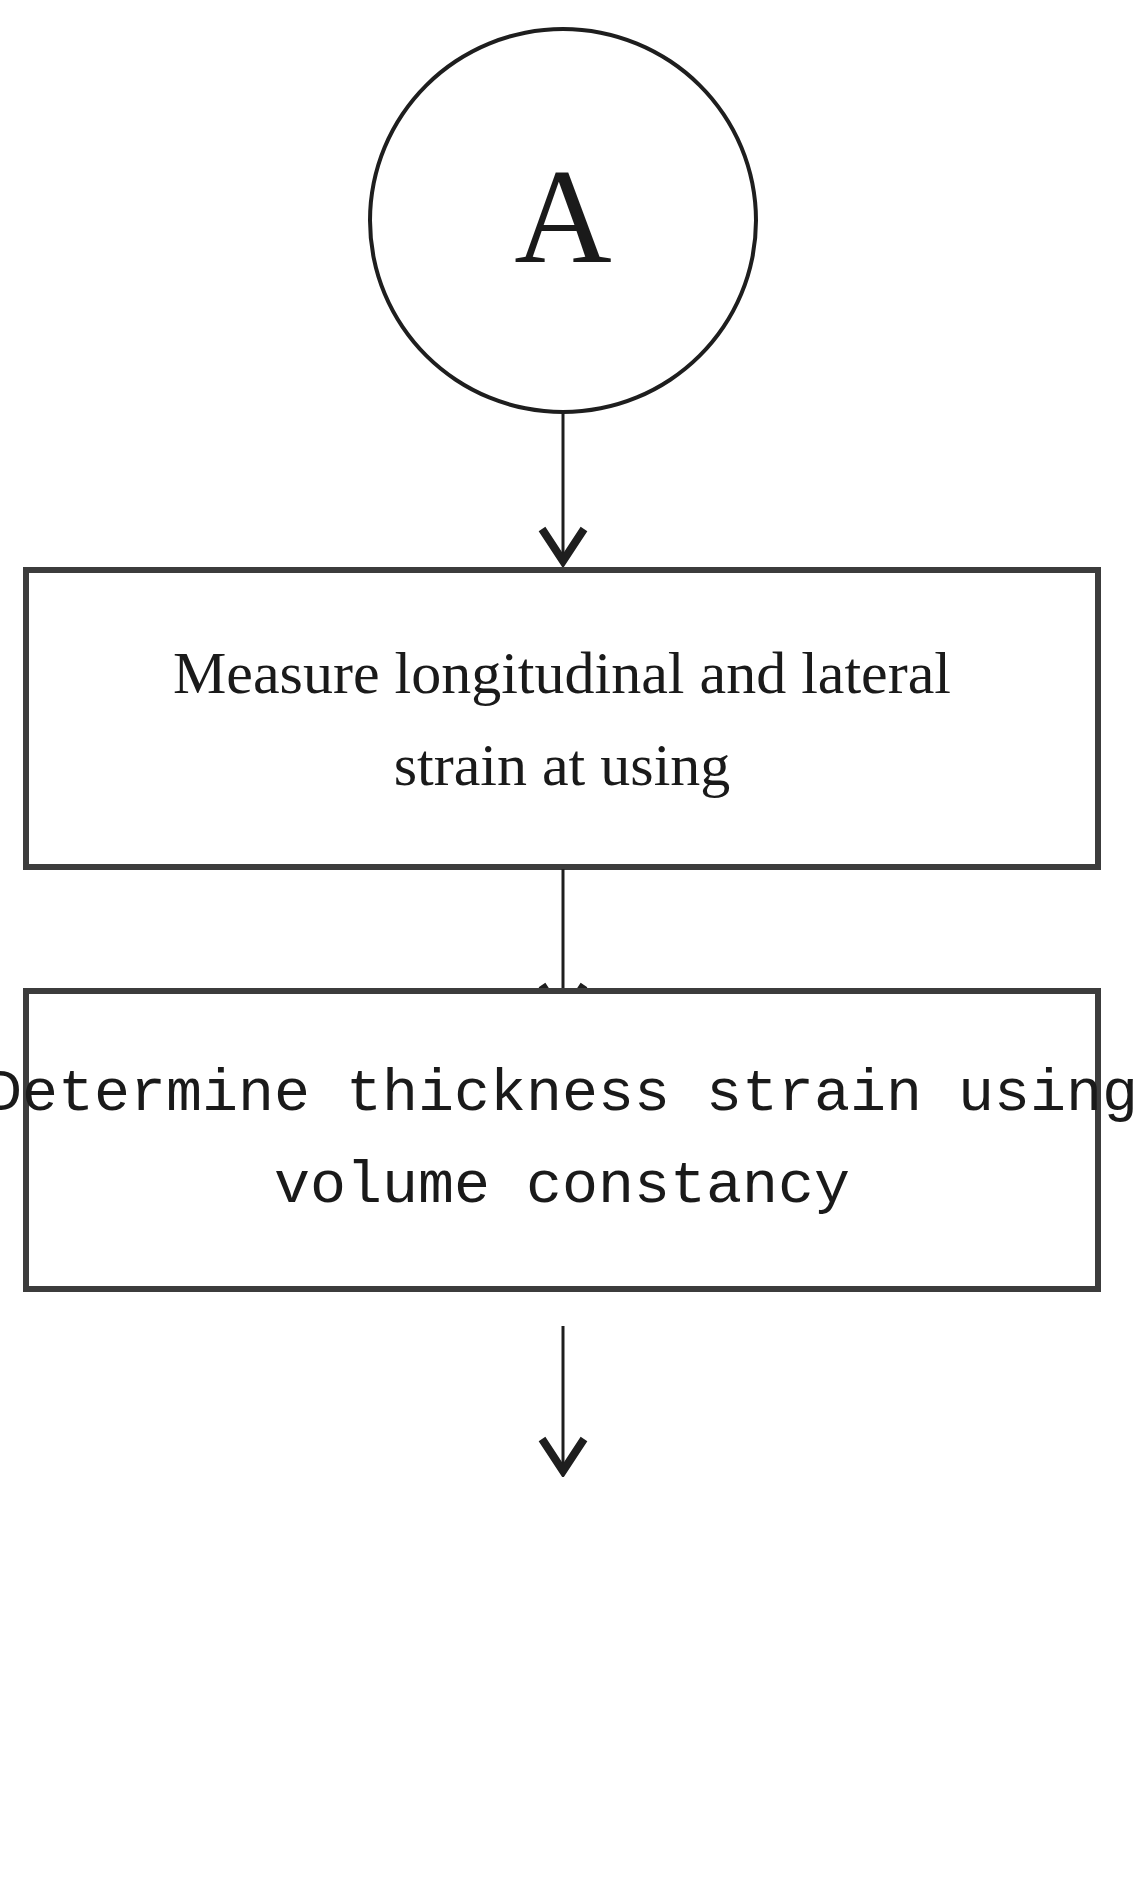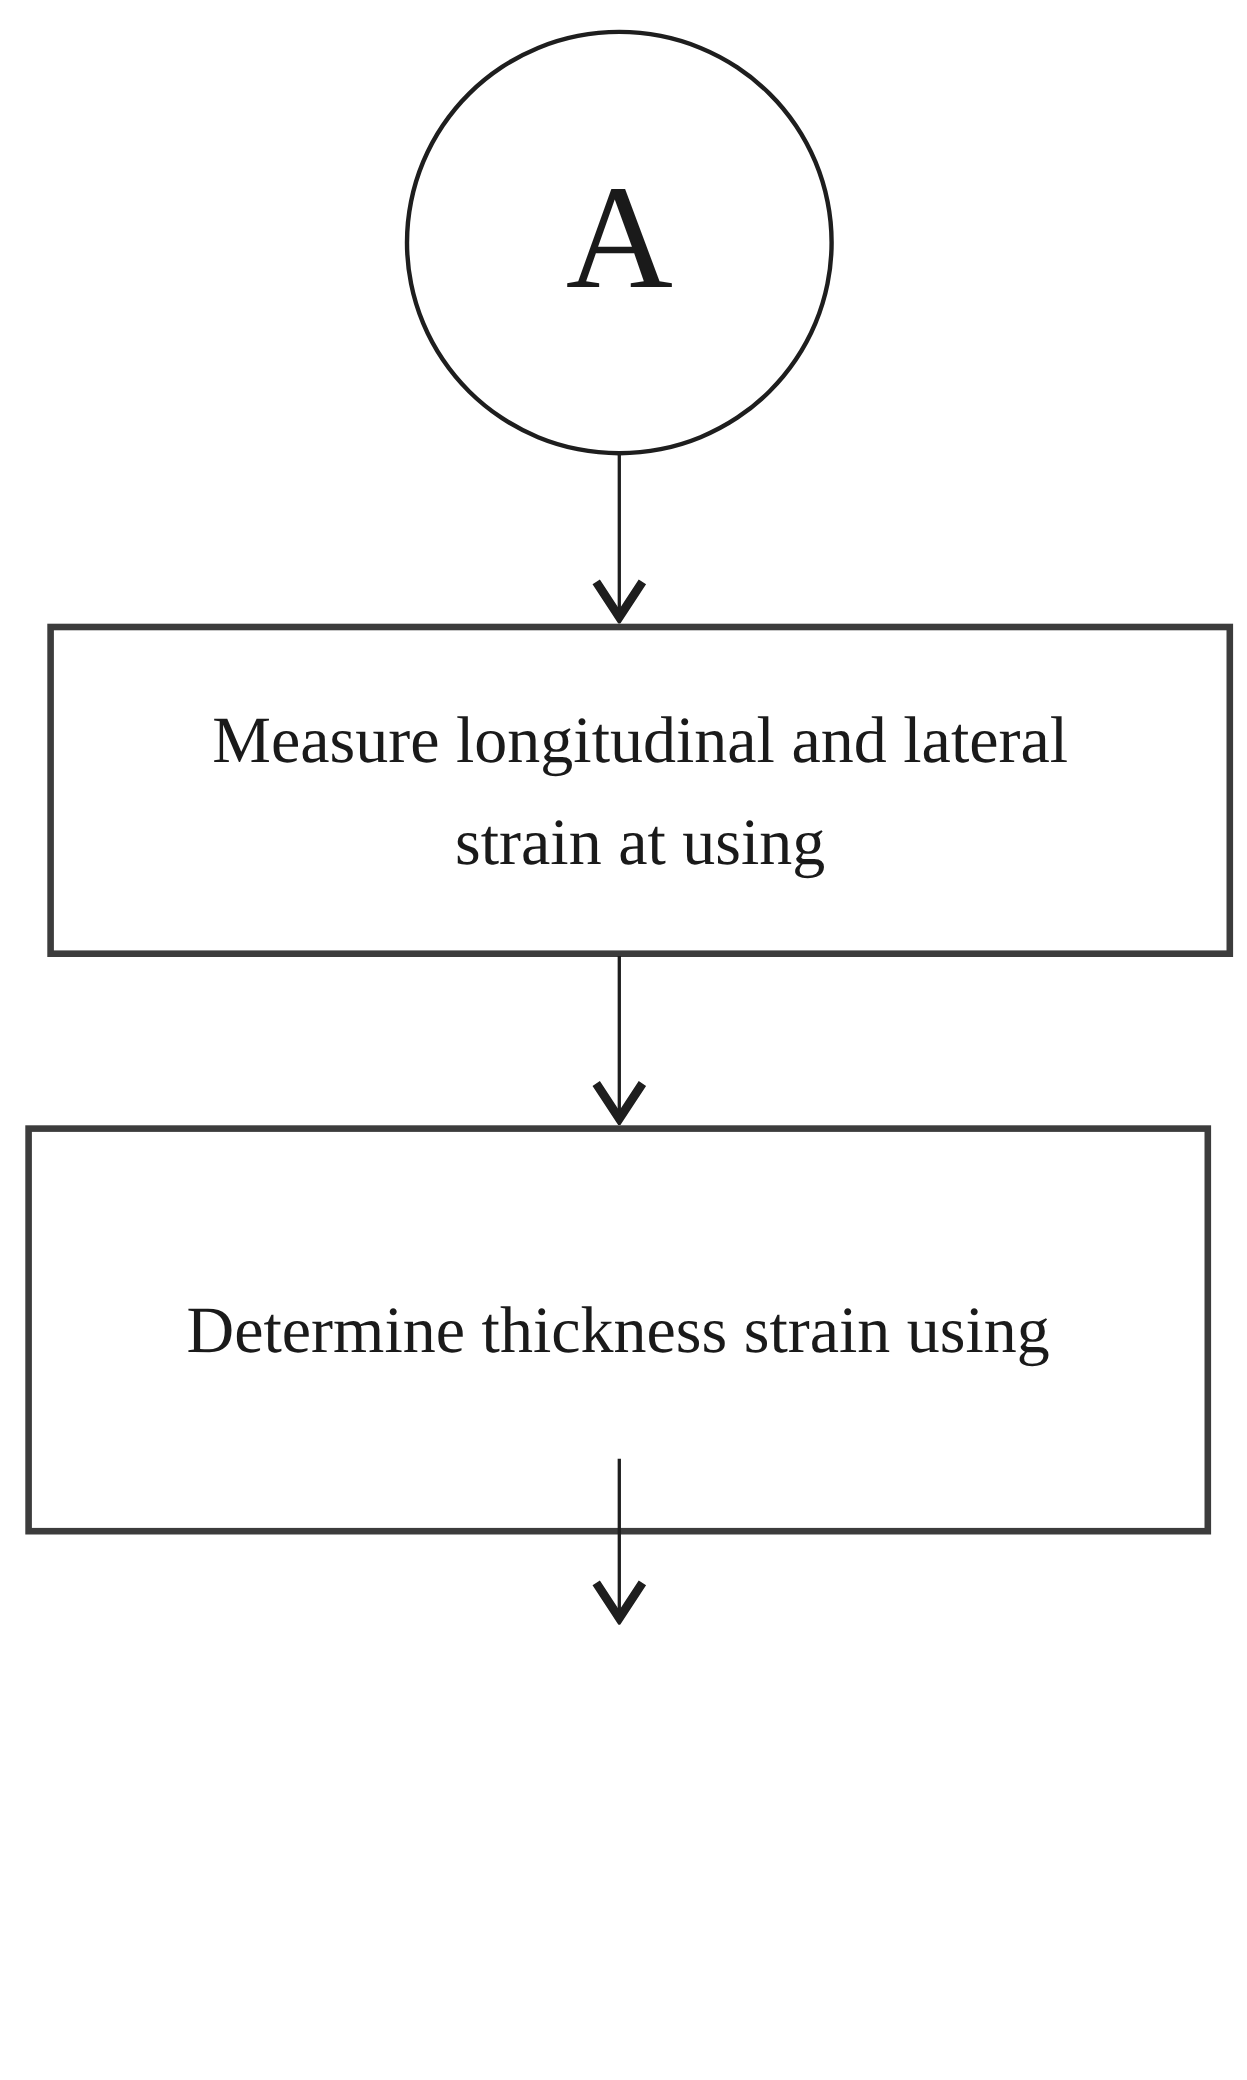--- a/index.html
+++ b/index.html
@@ -33,22 +33,22 @@
     line-height: 1;
     transform: translateY(-4px);
   }
   .rect {
     left: 23px;
     width: 1078px;
     border: 6px solid #3c3c3c;
     font-size: 60px;
     line-height: 92px;
   }
-  .rect1 { top: 567px; height: 303px; margin-left: 20px; }
-  .rect2 { top: 1023px; height: 372px; }
+  .rect1 { top: 567px; height: 303px; }
+  .rect2 { top: 988px; height: 304px; font-family: Liberation Mono, monospace; }
   .ellipse {
     left: 192px; top: 1477px;
     width: 741px; height: 380px;
     border: 4px solid #1e1e1e;
     border-radius: 50%;
   }
   .label-return {
     font-size: 93px;
     letter-spacing: 2px;
     line-height: 1;
@@ -82,20 +82,21 @@
     <span class="tline">strain at using</span>
   </div>
 
   <svg class="arrow arrow-2" viewBox="0 0 56 154">
     <line x1="28" y1="0" x2="28" y2="150"></line>
     <polyline points="7,116 28,148 49,116"></polyline>
   </svg>
 
   <div class="node rect rect2">
     <span class="tline">Determine thickness strain using</span>
+    <span class="tline">volume constancy</span>
   </div>
 
   <svg class="arrow arrow-3" viewBox="0 0 56 151">
     <line x1="28" y1="0" x2="28" y2="147"></line>
     <polyline points="7,113 28,145 49,113"></polyline>
   </svg>
 
 
 </div>
 

